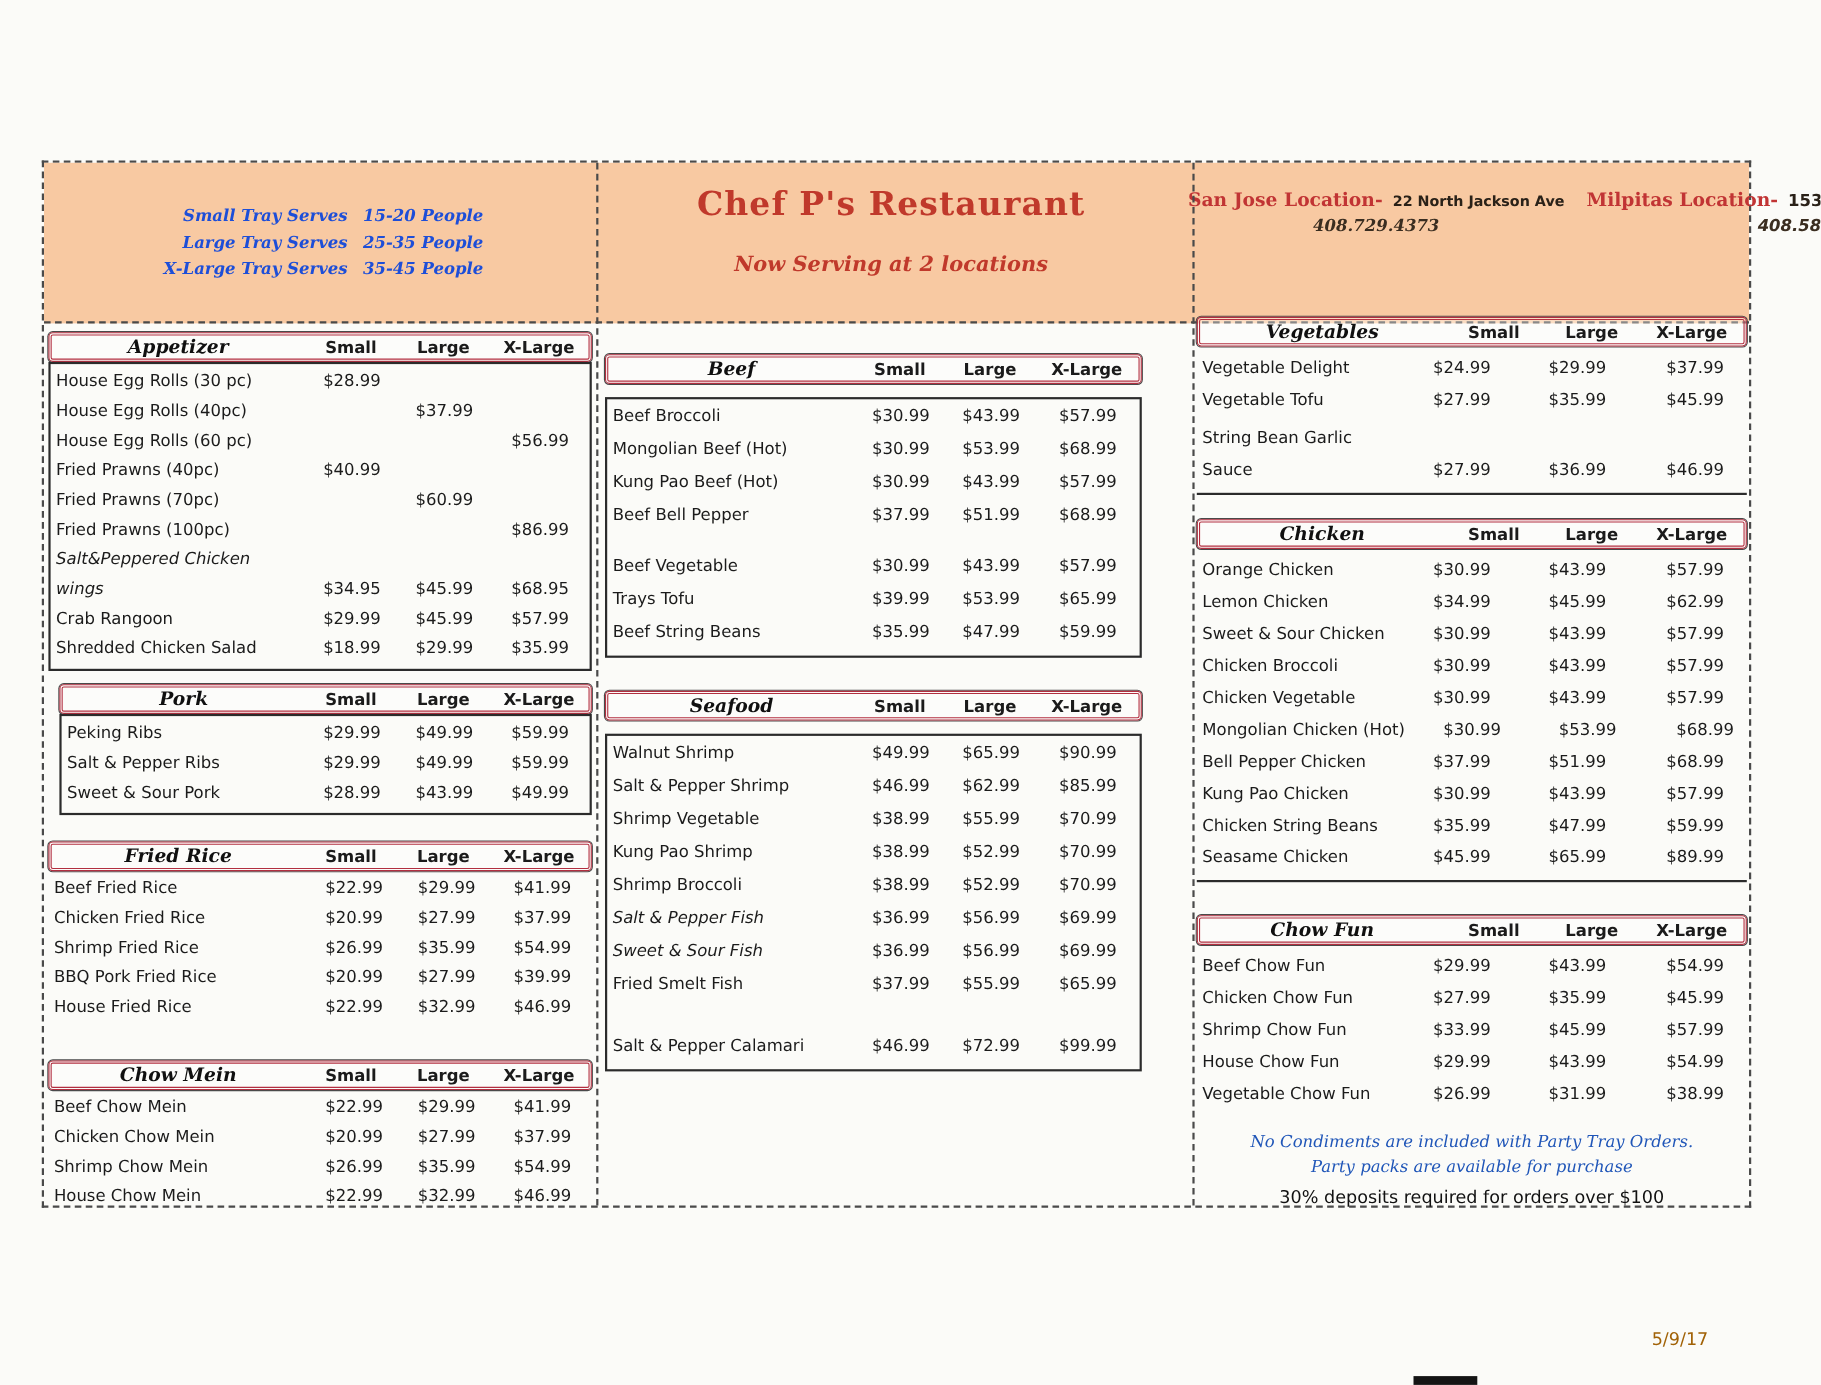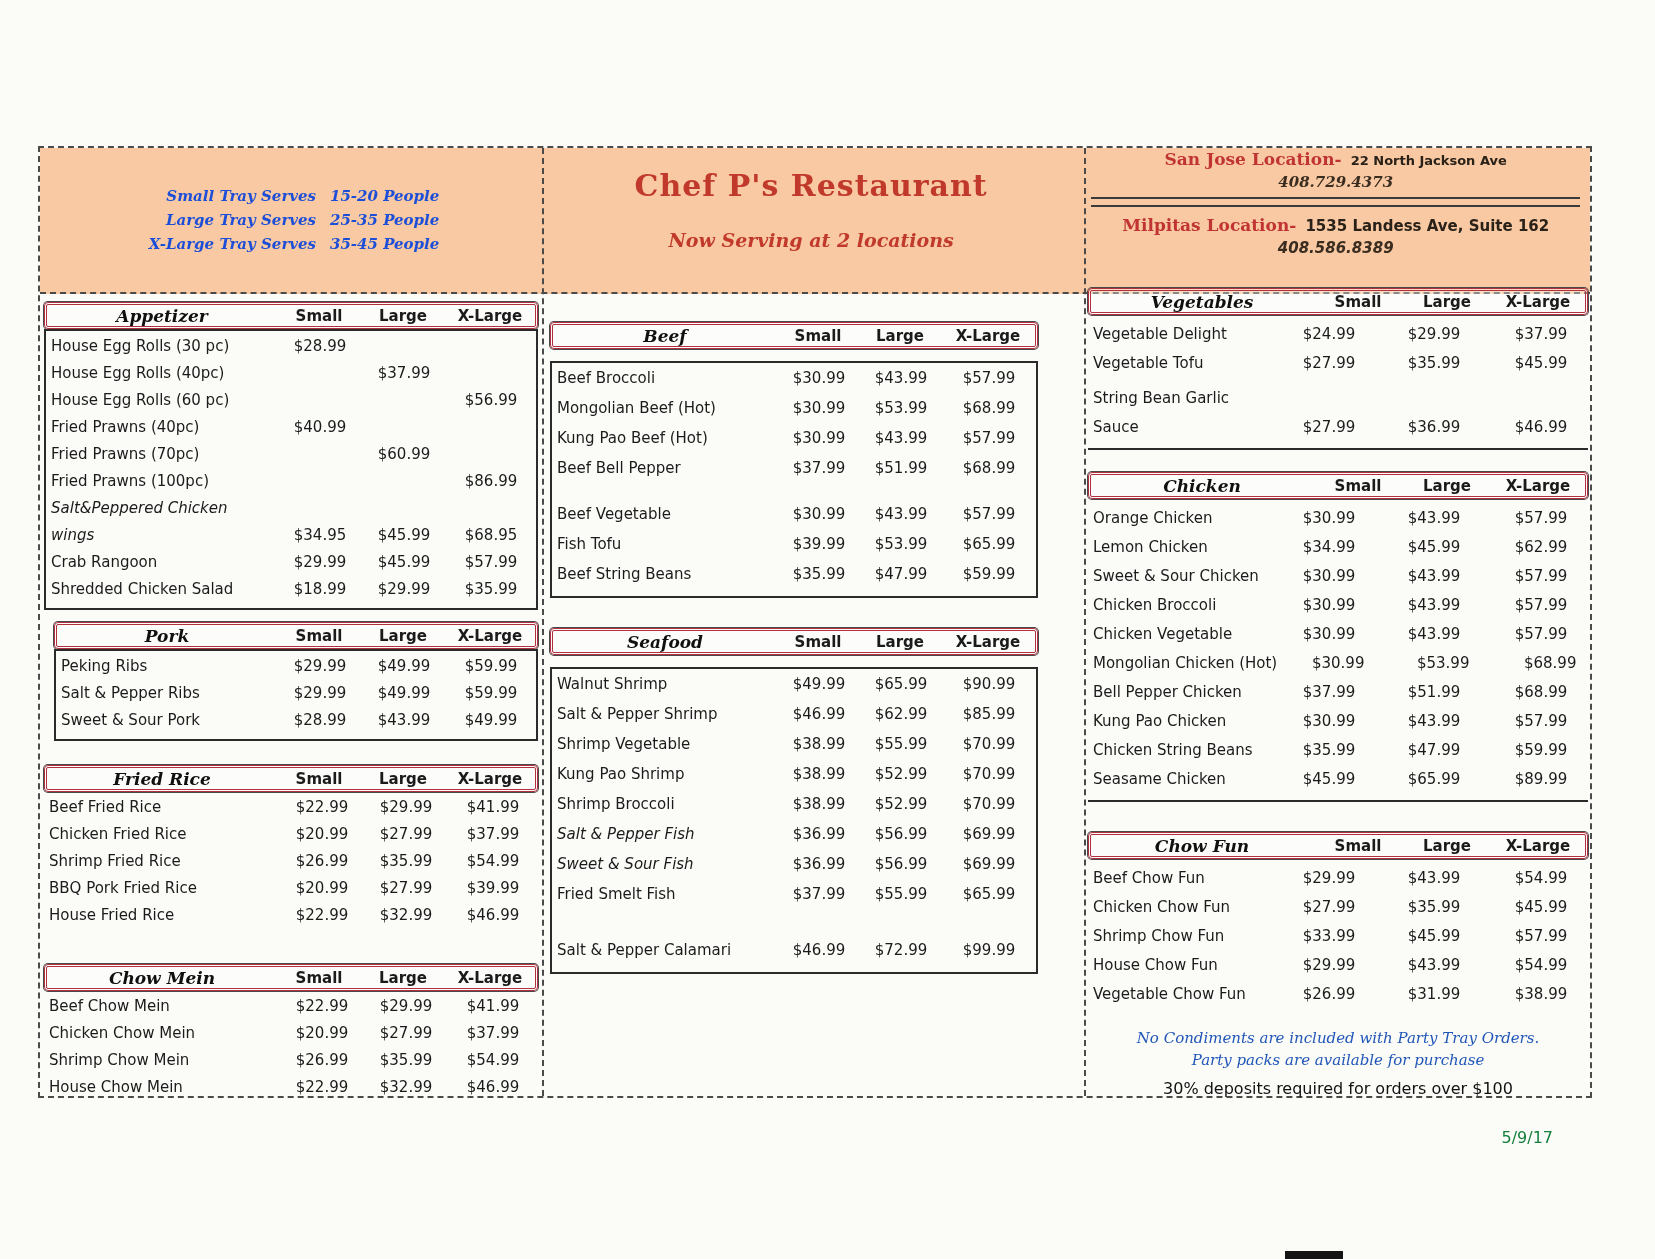--- a/index.html
+++ b/index.html
@@ -31,21 +31,21 @@
   .band {
     position:absolute; left:0; top:0; width:100%; height:146px;
     background:#f8c9a2;
     border-bottom:2px dashed #4a4a4a;
     box-sizing:border-box;
     display:flex;
   }
   .band-panel { box-sizing:border-box; height:100%; }
   .band-left  { width:502px; display:flex; flex-direction:column; justify-content:center; padding-left:66px; }
   .band-mid   { width:542px; text-align:center; }
-  .band-right { width:510px; display:flex; flex-direction:column; padding-top:1px; }
+  .band-right { width:510px; display:flex; flex-direction:row; padding-top:24px; }
 
   .tray-line { display:flex; margin:3px 0; }
   .tray-label, .tray-value {
     font-family:"DejaVu Serif", serif;
     font-style:italic; font-weight:bold;
     font-size:15px; color:#1d4ed8;
   }
   .tray-label { width:210px; text-align:right; white-space:nowrap; }
   .tray-value { margin-left:14px; white-space:nowrap; }
 
@@ -134,22 +134,22 @@
     font-size:17px; line-height:24px;
     font-family:"DejaVu Serif", serif;
   }
   .notes-right .note-blue { font-size:15px; line-height:22px; }
   .note-black { font-style:italic; font-size:14px; line-height:27px; color:#222; }
   .note-deposit {
     margin-top:8px; font-size:16px; color:#111;
   }
 
   .date {
-    position:absolute; right:102px; top:1128px;
-    font-size:16px; color:#15803d;
+    position:absolute; right:102px; top:1208px;
+    font-size:16px; color:#a16207;
   }
   .artifact {
     position:absolute; left:1285px; top:1251px;
     width:58px; height:8px; background:#141414;
   }
 </style>
 </head>
 <body>
 
 <div class="page">
@@ -409,21 +409,21 @@
                 <span class="pr">$68.99</span>
               </div>
               <div class="spacer" style="height: 16px;"></div>
               <div class="row">
                 <span class="nm">Beef Vegetable</span>
                 <span class="pr">$30.99</span>
                 <span class="pr">$43.99</span>
                 <span class="pr">$57.99</span>
               </div>
               <div class="row">
-                <span class="nm">Fish Tofu</span>
+                <span class="nm">Trays Tofu</span>
                 <span class="pr">$39.99</span>
                 <span class="pr">$53.99</span>
                 <span class="pr">$65.99</span>
               </div>
               <div class="row">
                 <span class="nm">Beef String Beans</span>
                 <span class="pr">$35.99</span>
                 <span class="pr">$47.99</span>
                 <span class="pr">$59.99</span>
               </div>

